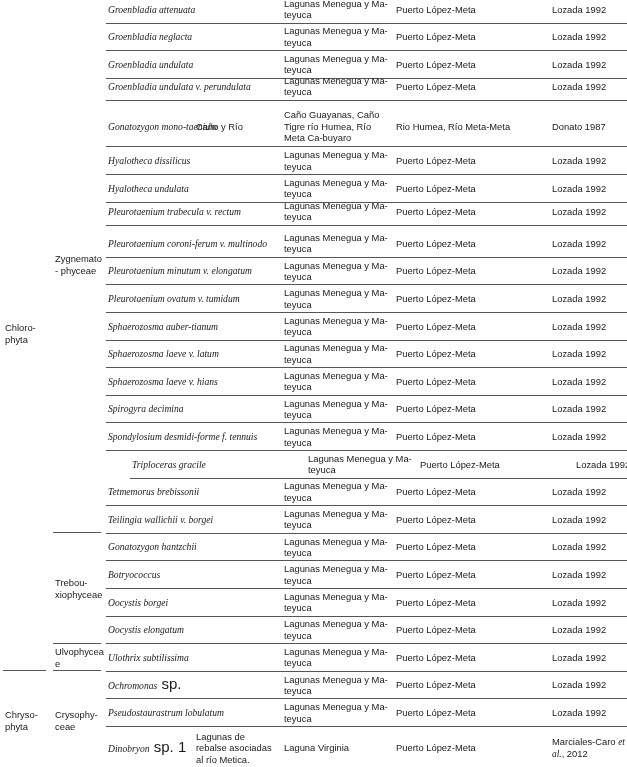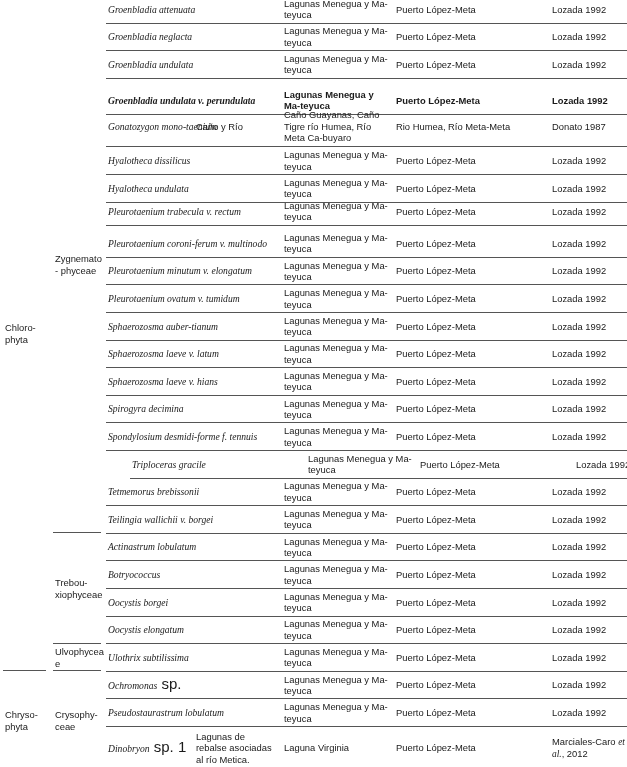--- a/index.html
+++ b/index.html
@@ -58,21 +58,21 @@
       <div class="cell locality">
         <span>Lagunas Menegua y Ma-teyuca</span>
       </div>
       <div class="cell region">
         <span>Puerto López-Meta</span>
       </div>
       <div class="cell ref">
         <span>Lozada 1992</span>
       </div>
     </div>
-    <div class="row" style="top: 91px; height: 27.6px; font-weight: bold;">
+    <div class="row" style="top: 77px; height: 27.6px;">
       <div class="cell species wide">
         <span>Groenbladia undulata v. perundulata</span>
       </div>
       <div class="cell locality">
         <span>Lagunas Menegua y Ma-teyuca</span>
       </div>
       <div class="cell region">
         <span>Puerto López-Meta</span>
       </div>
       <div class="cell ref">
@@ -287,21 +287,21 @@
       </div>
       <div class="cell region">
         <span>Puerto López-Meta</span>
       </div>
       <div class="cell ref">
         <span>Lozada 1992</span>
       </div>
     </div>
     <div class="row" style="top: 537.8px; height: 27.6px;">
       <div class="cell species wide">
-        <span>Actinastrum lobulatum</span>
+        <span>Gonatozygon hantzchii</span>
       </div>
       <div class="cell locality">
         <span>Lagunas Menegua y Ma-teyuca</span>
       </div>
       <div class="cell region">
         <span>Puerto López-Meta</span>
       </div>
       <div class="cell ref">
         <span>Lozada 1992</span>
       </div>

